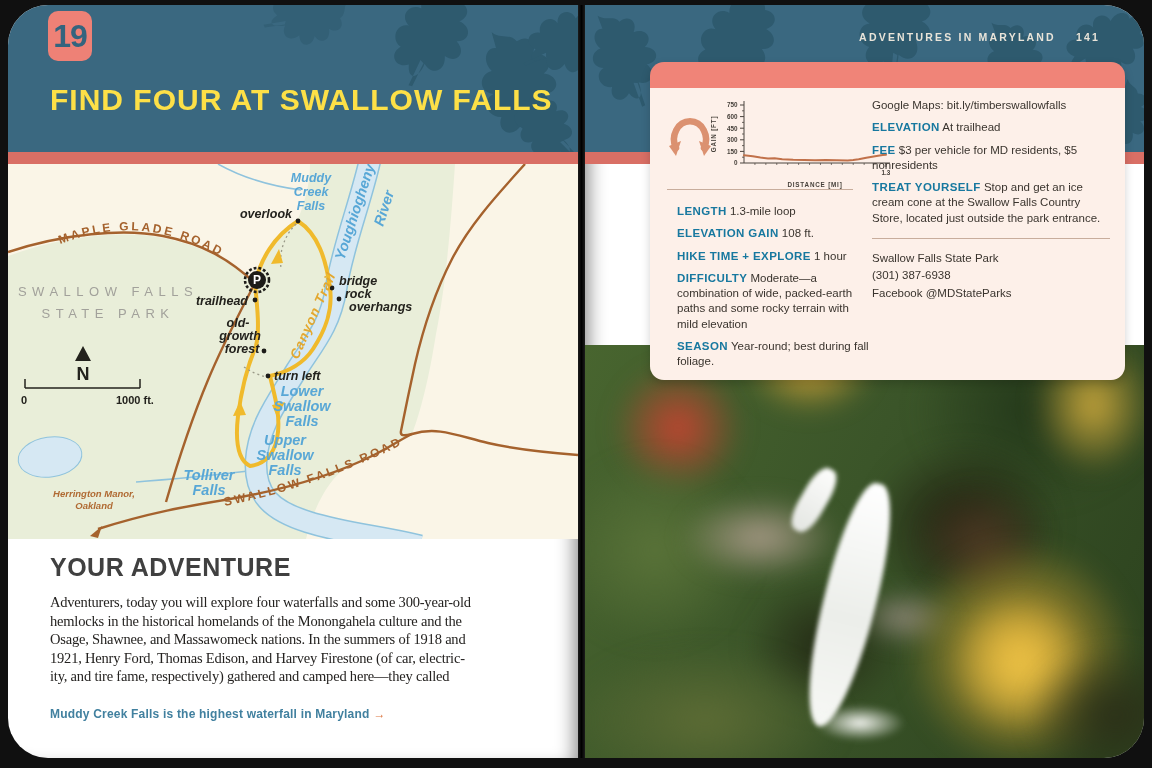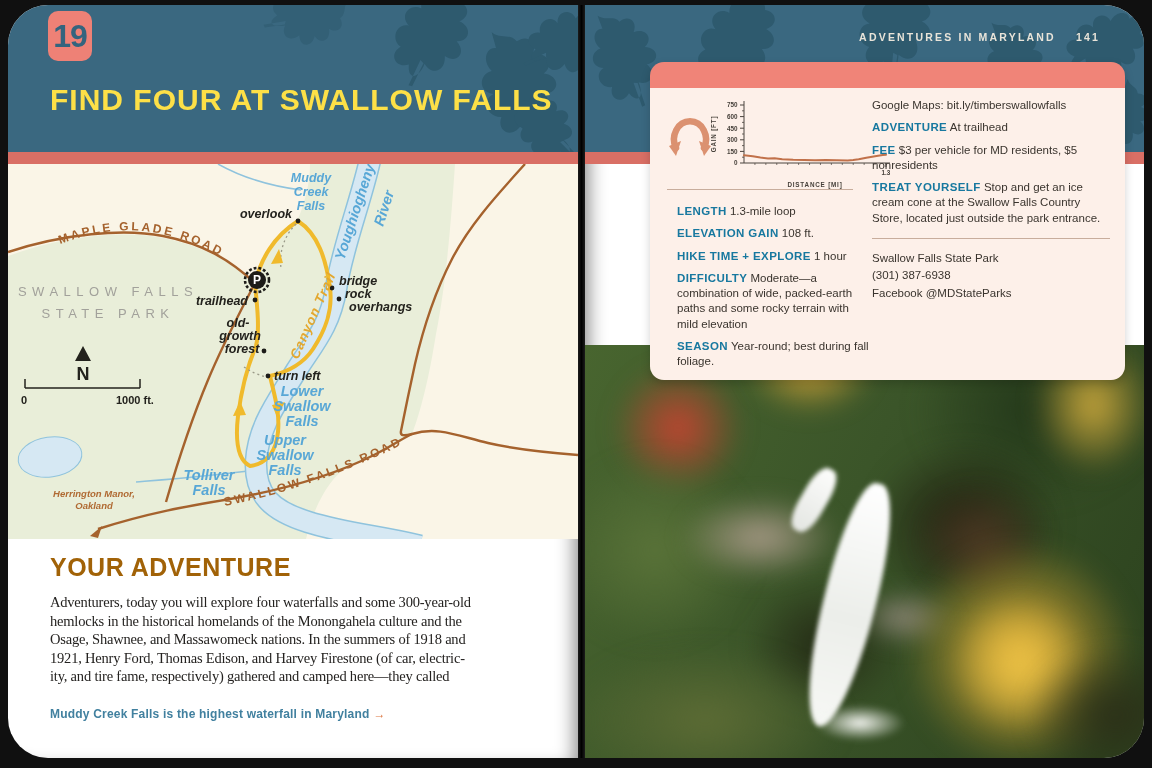--- a/index.html
+++ b/index.html
@@ -33,21 +33,21 @@
   .mt-black { font:italic 600 12.5px "Liberation Sans",sans-serif; fill:#23221d; }
   .mt-blue  { font:italic 600 12.5px "Liberation Sans",sans-serif; fill:#58a7d6; }
   .mt-blue-lg { font:italic 600 14.5px "Liberation Sans",sans-serif; fill:#58a7d6; }
   .mt-road  { font:600 12px "Liberation Sans",sans-serif; fill:#a5622d; letter-spacing:2.6px; }
   .mt-gray  { font:500 13px "Liberation Sans",sans-serif; fill:#a2a19b; letter-spacing:5.5px; }
   .mt-herr  { font:italic 600 9.5px "Liberation Sans",sans-serif; fill:#b06a33; }
   .mt-trail { font:italic 700 13.5px "Liberation Sans",sans-serif; fill:#e3a72e; letter-spacing:1px; }
   .mt-scale { font:600 11px "Liberation Sans",sans-serif; fill:#23221d; }
 
   
-  .section-heading { position:absolute; left:42px; top:548px; color:#a16207;
+  .section-heading { position:absolute; left:42px; top:548px; color:#404040;
     font-size:25px; font-weight:800; letter-spacing:.5px;text-align:center; }
   .adventure-par { position:absolute; left:42px; top:588px; width:470px;
     font-family:"Liberation Serif", serif; font-size:14.5px; line-height:18.6px;
     color:#242220; letter-spacing:-.2px; }
   .adventure-par div { white-space:nowrap; }
   .photo-caption { position:absolute; left:42px; top:702px; font-size:12px; font-weight:700;
     color:#41809f; letter-spacing:.2px; }
   .photo-caption .arrow { color:#dd7742; font-weight:700; margin-left:4px; }
 
   
@@ -311,21 +311,21 @@
           <div class="detail"><span class="dlabel">LENGTH</span> <span>1.3-mile loop</span></div>
           <div class="detail"><span class="dlabel">ELEVATION GAIN</span> <span>108 ft.</span></div>
           <div class="detail"><span class="dlabel">HIKE TIME + EXPLORE</span> <span>1 hour</span></div>
           <div class="detail"><span class="dlabel">DIFFICULTY</span> <span>Moderate—a combination of wide, packed-earth paths and some rocky terrain with mild elevation</span></div>
           <div class="detail"><span class="dlabel">SEASON</span> <span>Year-round; best during fall foliage.</span></div>
           <div class="detail"><span class="dlabel">GET THERE</span> <span>From Oakland, take Herrington Manor Road north to bear right onto Swallow</span></div>
         </div>
 
         <div class="col2">
           <p>Google Maps: bit.ly/timberswallowfalls</p>
-          <p class="detail"><span class="dlabel">ADVENTURE</span> <span>At trailhead</span></p>
+          <p class="detail"><span class="dlabel">ELEVATION</span> <span>At trailhead</span></p>
           <p class="detail"><span class="dlabel">FEE</span> <span>$3 per vehicle for MD residents, $5 nonresidents</span></p>
           <p class="detail"><span class="dlabel">TREAT YOURSELF</span> <span>Stop and get an ice cream cone at the Swallow Falls Country Store, located just outside the park entrance.</span></p>
           <hr class="divider2">
           <div class="contact-line">Swallow Falls State Park</div>
           <div class="contact-line">(301) 387-6938</div>
           <div class="contact-line">Facebook @MDStateParks</div>
         </div>
       </div>
     </aside>
   </section>

